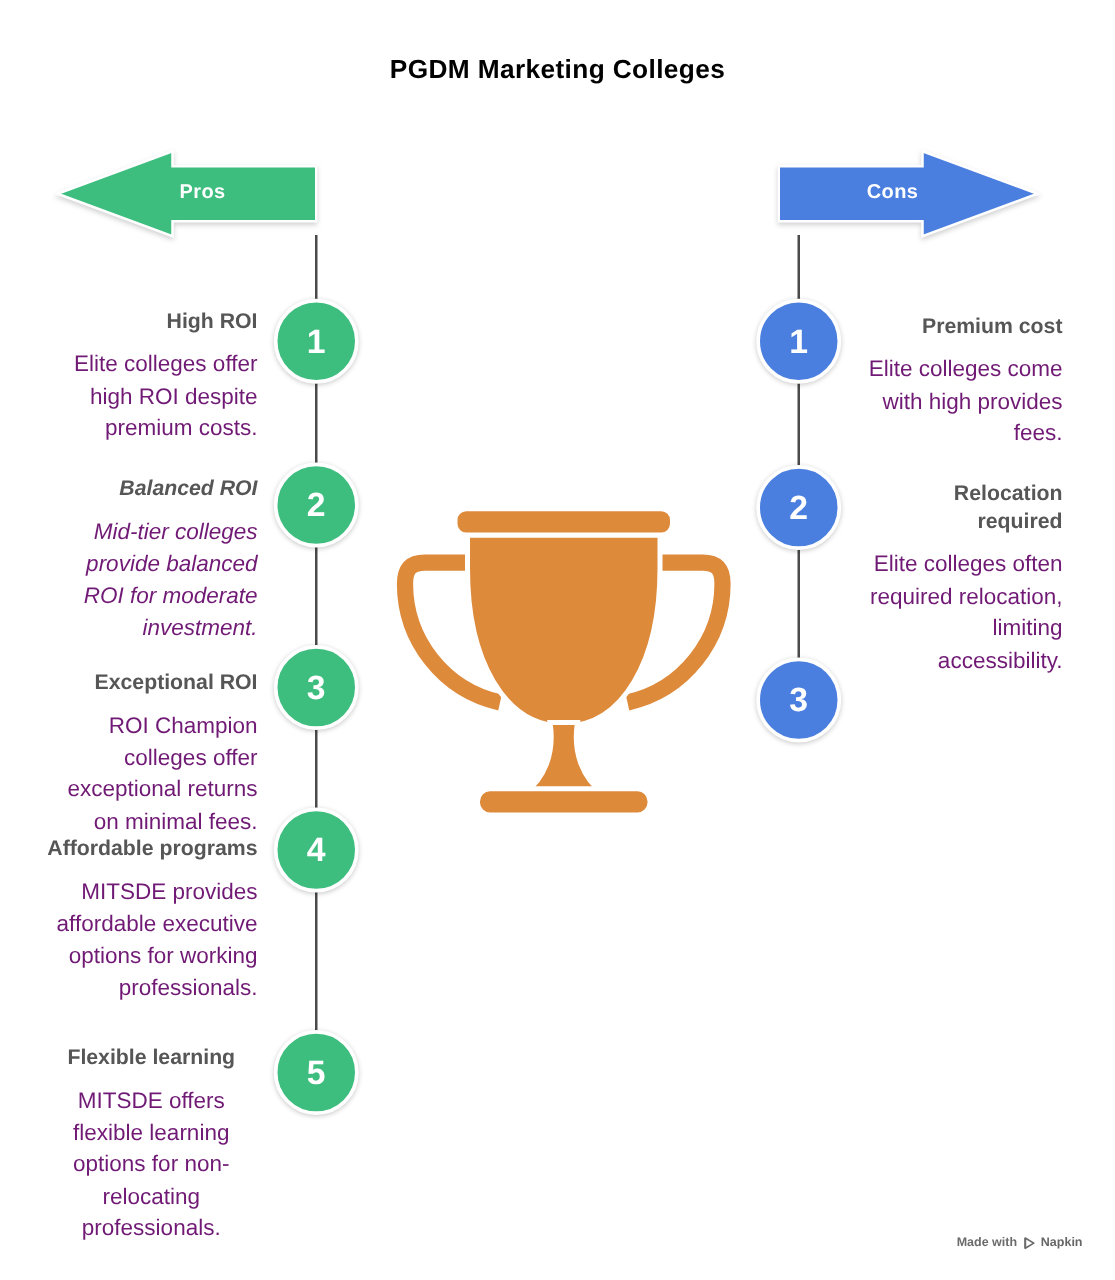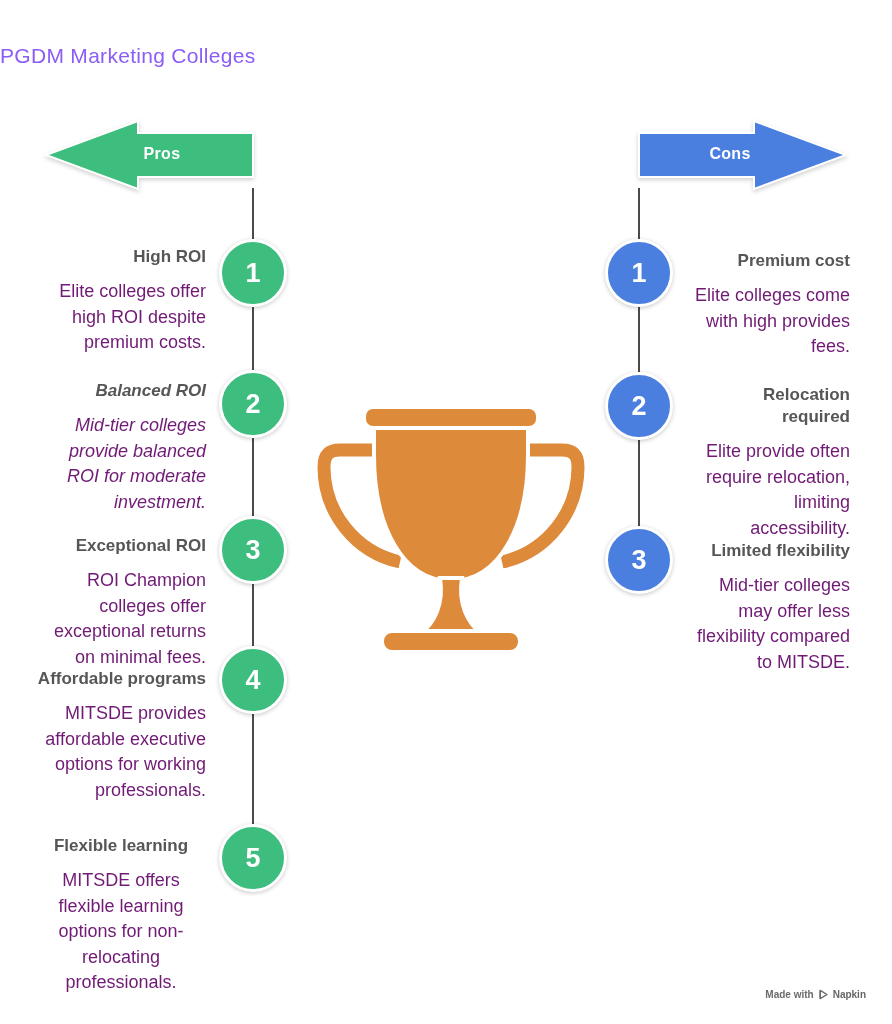--- a/index.html
+++ b/index.html
@@ -3,34 +3,34 @@
 <meta charset="utf-8">
 <style>
   html,body { margin:0; padding:0; background:#ffffff; }
   .canvas {
     position:relative; width:892px; height:1024px; margin:0 auto;
     background:#ffffff; overflow:hidden;
     font-family:"Liberation Sans", sans-serif; color:#4f4f4f;
   }
   .title {
     position:absolute; top:44px; left:0; right:0; margin:0;
-    text-align:left; font-size:21px; font-weight:normal;
-    color:#8b5cf6; letter-spacing:.3px;
+    text-align:center; font-size:21px; font-weight:bold;
+    color:#000000; letter-spacing:.3px;
   }
 
   
   .arrow { position:absolute; top:119px; width:210px; height:72px;text-align:right; }
   .arrow svg { display:block; filter:drop-shadow(0 2px 2px rgba(0,0,0,.18)); }
   .arrow-label {
     position:absolute; top:0; height:70px; left:0; width:100%;
     display:flex; align-items:center; justify-content:center;
     color:#ffffff; font-weight:bold; font-size:16px; letter-spacing:.3px;
   }
   .arrow-pros { left:44px; }
-  .arrow-cons { left:638px; }
+  .arrow-cons { left:622px; }
   .arrow-pros .arrow-label { padding-left:26px; box-sizing:border-box; }
   .arrow-cons .arrow-label { padding-right:26px; box-sizing:border-box; }
 
   
   .vline { position:absolute; width:2px; background:#4a4a4a; z-index:1; }
   .vline-pros { left:252px; top:188px; height:670px; }
   .vline-cons { left:638px; top:188px; height:372px; }
 
   
   .num-circle {
@@ -127,25 +127,21 @@
     <h3 class="item-heading">Flexible learning</h3>
     <p class="item-desc">MITSDE offers flexible learning options for non-relocating professionals.</p>
   </div>
 
   <div class="item cons-item ci1">
     <h3 class="item-heading">Premium cost</h3>
     <p class="item-desc">Elite colleges come with high provides fees.</p>
   </div>
   <div class="item cons-item ci2">
     <h3 class="item-heading">Relocation required</h3>
-    <p class="item-desc">Elite provide often require relocation, limiting accessibility.</p>
-  </div>
-  <div class="item cons-item ci3">
-    <h3 class="item-heading">Limited flexibility</h3>
-    <p class="item-desc">Mid-tier colleges may offer less flexibility compared to MITSDE.</p>
+    <p class="item-desc">Elite colleges often required relocation, limiting accessibility.</p>
   </div>
 
   <div class="trophy">
     <svg width="270" height="266" viewBox="0 0 270 266">
 
       <path d="M62,50 H24 C12,50 8,56 8,67 C8,112 39,152 84,162" fill="none" stroke="#ffffff" stroke-width="23"></path>
       <path d="M208,50 H246 C258,50 262,56 262,67 C262,112 231,152 186,162" fill="none" stroke="#ffffff" stroke-width="23"></path>
 
       <path d="M62,50 H24 C12,50 8,56 8,67 C8,112 39,152 84,162" fill="none" stroke="#de8a3b" stroke-width="13"></path>
       <path d="M208,50 H246 C258,50 262,56 262,67 C262,112 231,152 186,162" fill="none" stroke="#de8a3b" stroke-width="13"></path>

